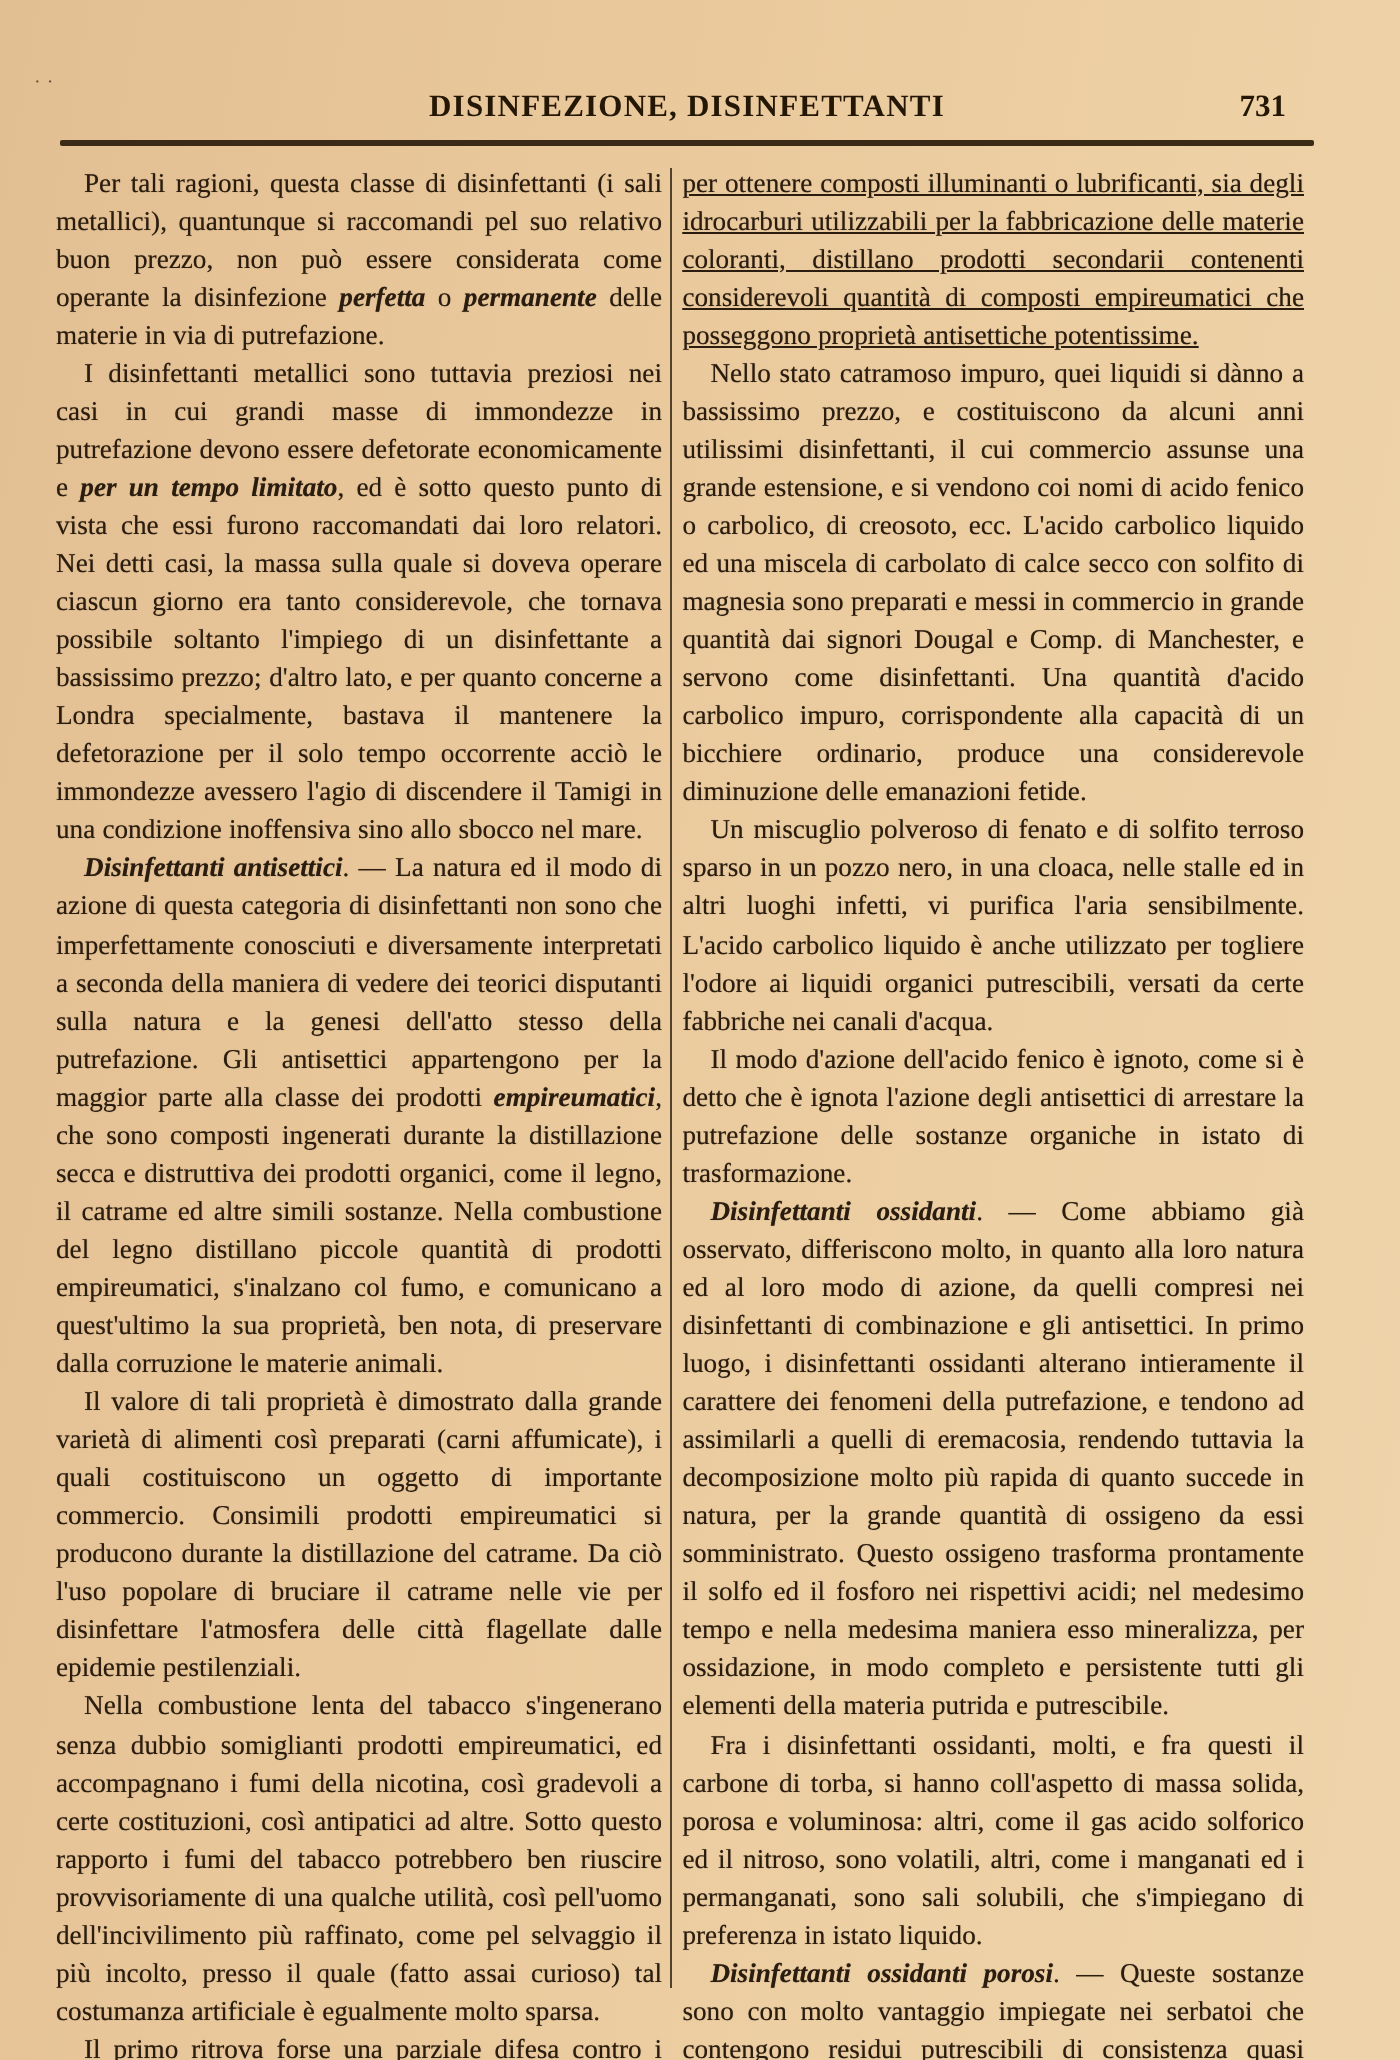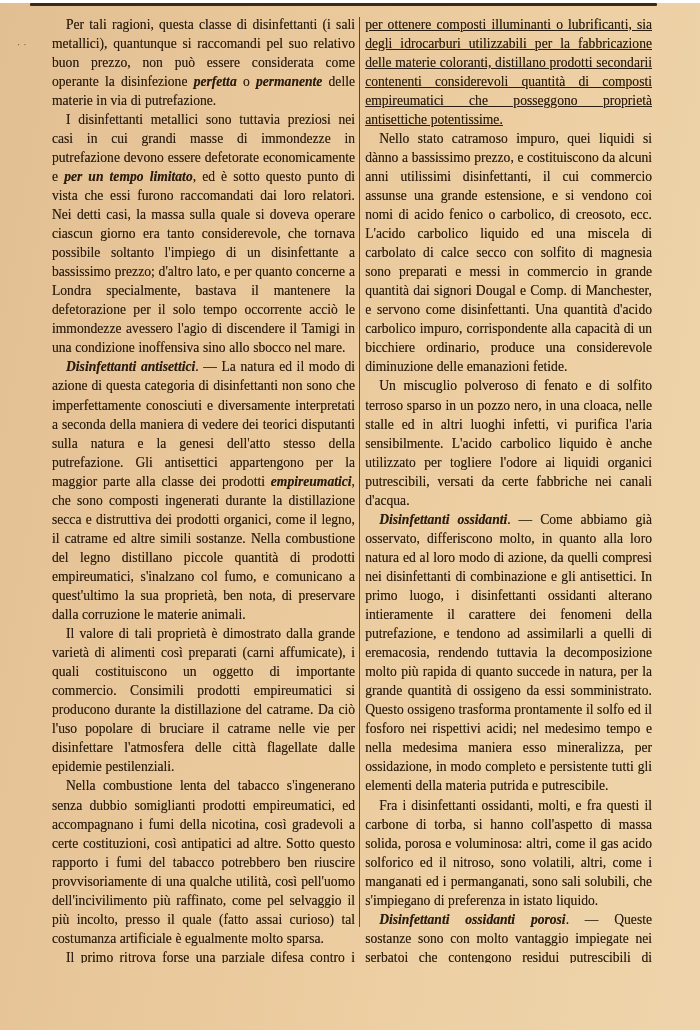--- a/index.html
+++ b/index.html
@@ -39,21 +39,21 @@
     margin: 3px 43px 0 30px;
     border-radius: 1px;
   }
   .columns {
     display: flex;
     margin: 9px 48px 0 28px;
     height: 948px;
     overflow: hidden;
   }
   .col { overflow: hidden; }
-  .col-left  { width: 303px; margin-left: 24px; }
+  .col-left  { width: 303px; }
   .col-right { flex: 1; }
   .column-divider {
     width: 1.2px;
     background: #53412b;
     margin: 2px 5px 36px 4px;
   }
   .col p {
     margin: 0;
     font-size: 13.6px;
     line-height: 19.05px;
@@ -64,35 +64,40 @@
   }
   .col p.no-indent { text-indent: 0; text-decoration: underline; }
   .bi { font-weight: bold; font-style: italic; }
 </style>
 </head>
 <body>
 
 <div class="page">
   <div class="corner-specks">··</div>
 
+  <header class="page-header">
+    <span class="header-title">DISINFEZIONE, DISINFETTANTI</span>
+    <span class="page-number">731</span>
+  </header>
 
   <div class="header-rule"></div>
 
   <main class="columns">
     <section class="col col-left" id="col-left">
         <p><span>Per tali ragioni, questa classe di disinfettanti (i sali metallici), quantunque si raccomandi pel suo relativo buon prezzo, non può essere considerata come operante la disinfezione </span><span class="bi">perfetta</span><span> o </span><span class="bi">permanente</span><span> delle materie in via di putrefazione.</span></p>
         <p><span>I disinfettanti metallici sono tuttavia preziosi nei casi in cui grandi masse di immondezze in putrefazione devono essere defetorate economicamente e </span><span class="bi">per un tempo limitato</span><span>, ed è sotto questo punto di vista che essi furono raccomandati dai loro relatori. Nei detti casi, la massa sulla quale si doveva operare ciascun giorno era tanto considerevole, che tornava possibile soltanto l'impiego di un disinfettante a bassissimo prezzo; d'altro lato, e per quanto concerne a Londra specialmente, bastava il mantenere la defetorazione per il solo tempo occorrente acciò le immondezze avessero l'agio di discendere il Tamigi in una condizione inoffensiva sino allo sbocco nel mare.</span></p>
         <p><span class="bi">Disinfettanti antisettici</span><span>. — La natura ed il modo di azione di questa categoria di disinfettanti non sono che imperfettamente conosciuti e diversamente interpretati a seconda della maniera di vedere dei teorici disputanti sulla natura e la genesi dell'atto stesso della putrefazione. Gli antisettici appartengono per la maggior parte alla classe dei prodotti </span><span class="bi">empireumatici</span><span>, che sono composti ingenerati durante la distillazione secca e distruttiva dei prodotti organici, come il legno, il catrame ed altre simili sostanze. Nella combustione del legno distillano piccole quantità di prodotti empireumatici, s'inalzano col fumo, e comunicano a quest'ultimo la sua proprietà, ben nota, di preservare dalla corruzione le materie animali.</span></p>
         <p><span>Il valore di tali proprietà è dimostrato dalla grande varietà di alimenti così preparati (carni affumicate), i quali costituiscono un oggetto di importante commercio. Consimili prodotti empireumatici si producono durante la distillazione del catrame. Da ciò l'uso popolare di bruciare il catrame nelle vie per disinfettare l'atmosfera delle città flagellate dalle epidemie pestilenziali.</span></p>
         <p><span>Nella combustione lenta del tabacco s'ingenerano senza dubbio somiglianti prodotti empireumatici, ed accompagnano i fumi della nicotina, così gradevoli a certe costituzioni, così antipatici ad altre. Sotto questo rapporto i fumi del tabacco potrebbero ben riuscire provvisoriamente di una qualche utilità, così pell'uomo dell'incivilimento più raffinato, come pel selvaggio il più incolto, presso il quale (fatto assai curioso) tal costumanza artificiale è egualmente molto sparsa.</span></p>
         <p><span>Il primo ritrova forse una parziale difesa contro i miasmi di cui vien viziata continuamente la sua dimora, conservando le materie fecali in putrefazione in una fossa propinqua alla sua casa: il secondo può similmente trovarvi una protezione contro i miasmi naturali generati dalle sostanze vegetali in decomposizione, e la malaria delle foreste e delle pianure che esso frequenta.</span></p>
       </section>
     <div class="column-divider"></div>
     <section class="col col-right" id="col-right">
         <p class="no-indent"><span>per ottenere composti illuminanti o lubrificanti, sia degli idrocarburi utilizzabili per la fabbricazione delle materie coloranti, distillano prodotti secondarii contenenti considerevoli quantità di composti empireumatici che posseggono proprietà antisettiche potentissime.</span></p>
         <p><span>Nello stato catramoso impuro, quei liquidi si dànno a bassissimo prezzo, e costituiscono da alcuni anni utilissimi disinfettanti, il cui commercio assunse una grande estensione, e si vendono coi nomi di acido fenico o carbolico, di creosoto, ecc. L'acido carbolico liquido ed una miscela di carbolato di calce secco con solfito di magnesia sono preparati e messi in commercio in grande quantità dai signori Dougal e Comp. di Manchester, e servono come disinfettanti. Una quantità d'acido carbolico impuro, corrispondente alla capacità di un bicchiere ordinario, produce una considerevole diminuzione delle emanazioni fetide.</span></p>
         <p><span>Un miscuglio polveroso di fenato e di solfito terroso sparso in un pozzo nero, in una cloaca, nelle stalle ed in altri luoghi infetti, vi purifica l'aria sensibilmente. L'acido carbolico liquido è anche utilizzato per togliere l'odore ai liquidi organici putrescibili, versati da certe fabbriche nei canali d'acqua.</span></p>
+        <p><span>Il modo d'azione dell'acido fenico è ignoto, come si è detto che è ignota l'azione degli antisettici di arrestare la putrefazione delle sostanze organiche in istato di trasformazione.</span></p>
         <p><span class="bi">Disinfettanti ossidanti</span><span>. — Come abbiamo già osservato, differiscono molto, in quanto alla loro natura ed al loro modo di azione, da quelli compresi nei disinfettanti di combinazione e gli antisettici. In primo luogo, i disinfettanti ossidanti alterano intieramente il carattere dei fenomeni della putrefazione, e tendono ad assimilarli a quelli di eremacosia, rendendo tuttavia la decomposizione molto più rapida di quanto succede in natura, per la grande quantità di ossigeno da essi somministrato. Questo ossigeno trasforma prontamente il solfo ed il fosforo nei rispettivi acidi; nel medesimo tempo e nella medesima maniera esso mineralizza, per ossidazione, in modo completo e persistente tutti gli elementi della materia putrida e putrescibile.</span></p>
         <p><span>Fra i disinfettanti ossidanti, molti, e fra questi il carbone di torba, si hanno coll'aspetto di massa solida, porosa e voluminosa: altri, come il gas acido solforico ed il nitroso, sono volatili, altri, come i manganati ed i permanganati, sono sali solubili, che s'impiegano di preferenza in istato liquido.</span></p>
         <p><span class="bi">Disinfettanti ossidanti porosi</span><span>. — Queste sostanze sono con molto vantaggio impiegate nei serbatoi che contengono residui putrescibili di consistenza quasi solida, come, ad esempio, nelle fosse nere. Essi agiscono in virtù della loro porosità, del loro potere assorbente per i gas, e per l'azione ossidante speciale che possedono in conseguenza del loro potere assorbente.</span></p>
       </section>
   </main>
 </div>
 
 </body></html>

